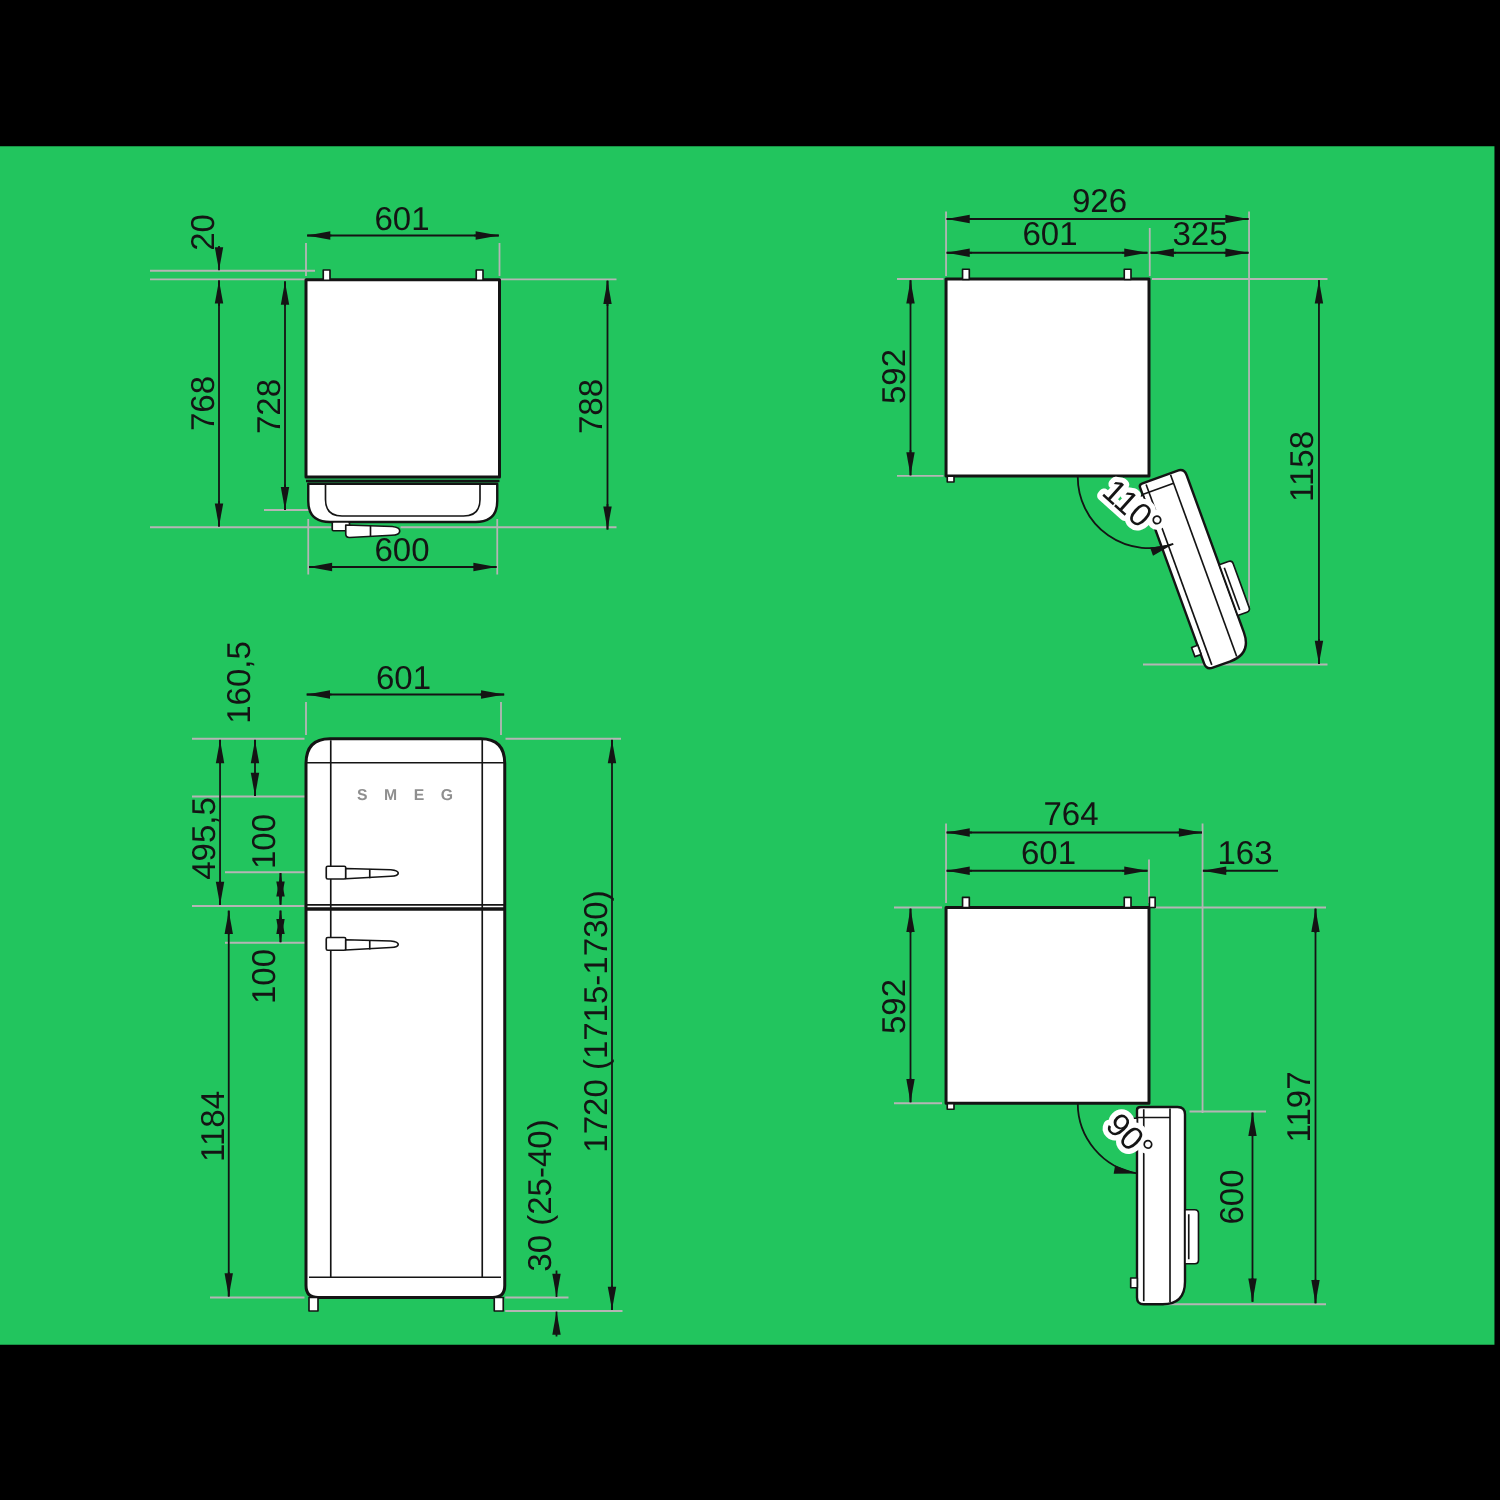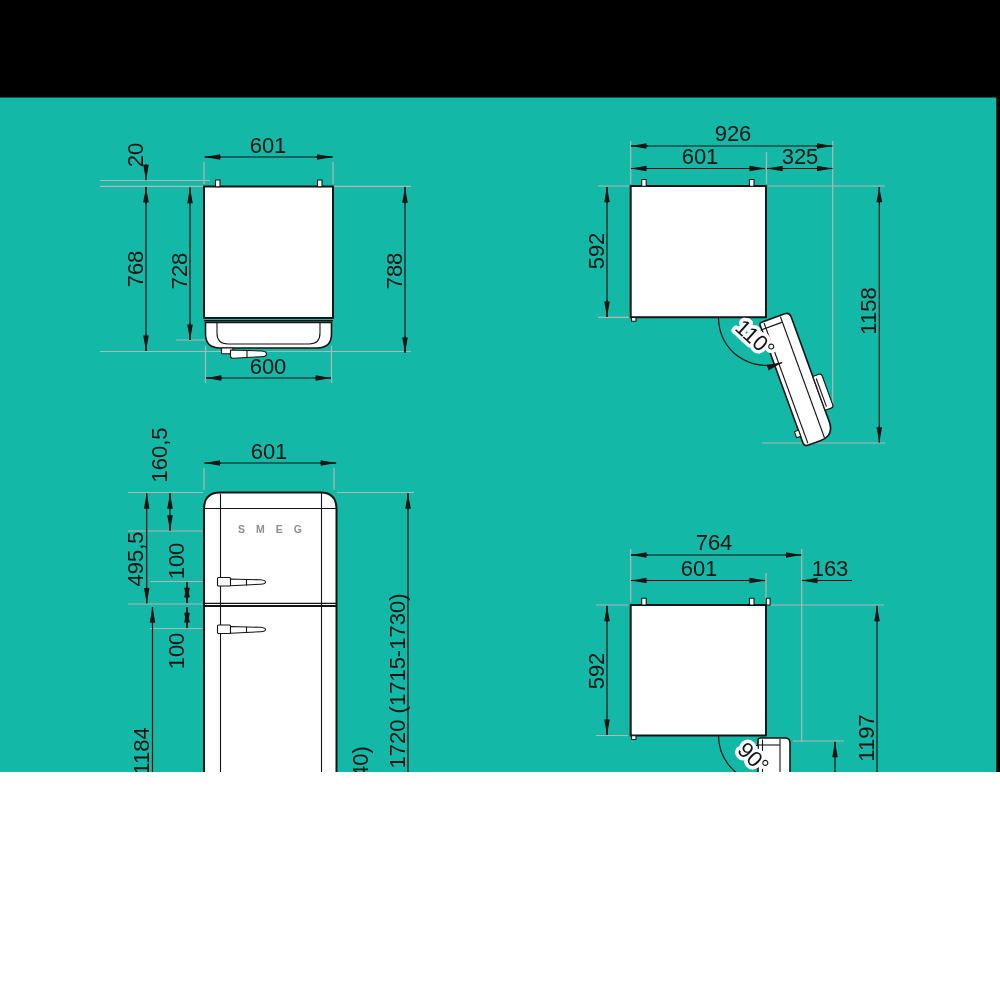--- a/index.html
+++ b/index.html
@@ -1,16 +1,16 @@
 <!DOCTYPE html>
 <html><head>
 <meta charset="utf-8">
 <style>
   html,body{margin:0;padding:0;background:#fff;}
-  .stage{position:relative;width:1000px;height:772px;background:#14b8a6;overflow:hidden;}
+  .stage{position:relative;width:1000px;height:1000px;background:#22c55e;overflow:hidden;}
   svg{display:block;}
   .outline{fill:#ffffff;stroke:#141414;stroke-width:2;stroke-linejoin:round;}
   .mid{fill:#ffffff;stroke:#141414;stroke-width:1.6;stroke-linejoin:round;}
   .thin{fill:none;stroke:#141414;stroke-width:1.1;stroke-linejoin:round;}
   .thinf{fill:#ffffff;stroke:#141414;stroke-width:1.1;stroke-linejoin:round;}
   .dim{fill:none;stroke:#141414;stroke-width:1.2;}
   .thick{fill:none;stroke:#141414;stroke-width:2.2;}
   .ext{fill:none;stroke:#b5b5b5;stroke-width:1.2;}
   .lbl{font-family:"Liberation Sans",sans-serif;font-size:22px;fill:#141414;}
   .halo{paint-order:stroke;stroke:#ffffff;stroke-width:7;stroke-linejoin:round;}

